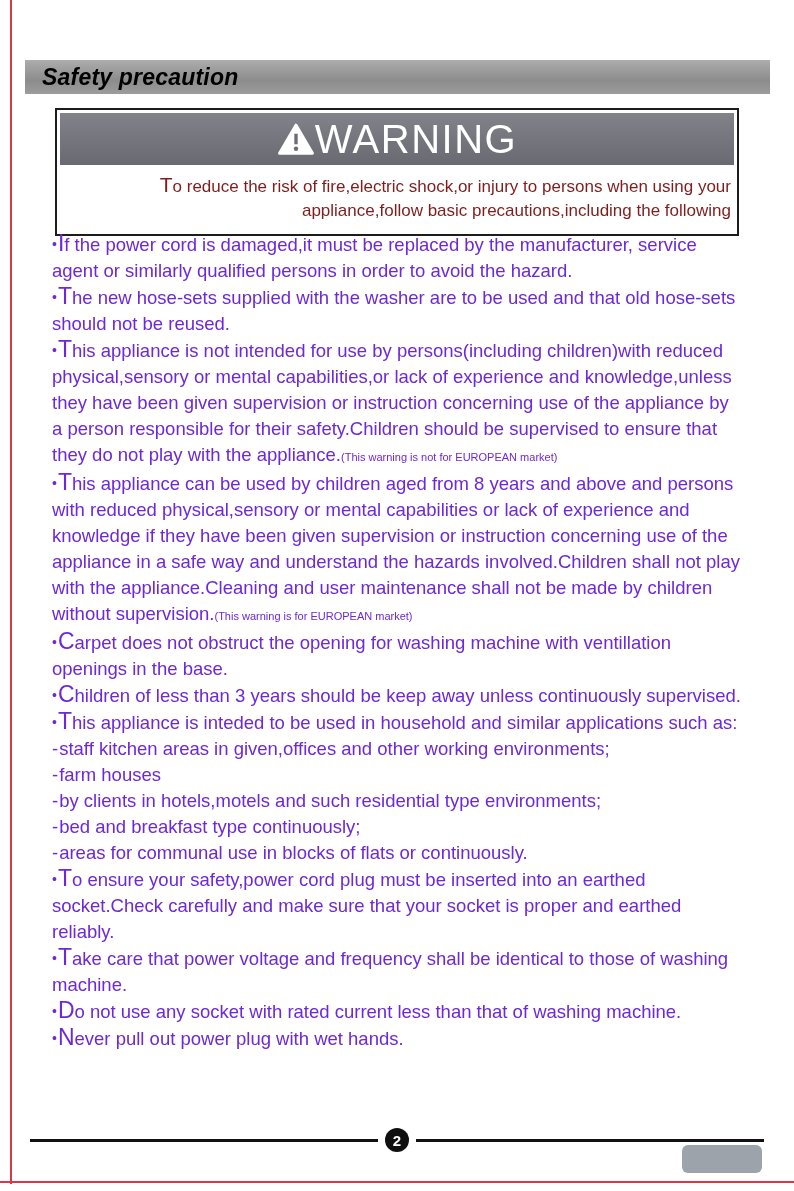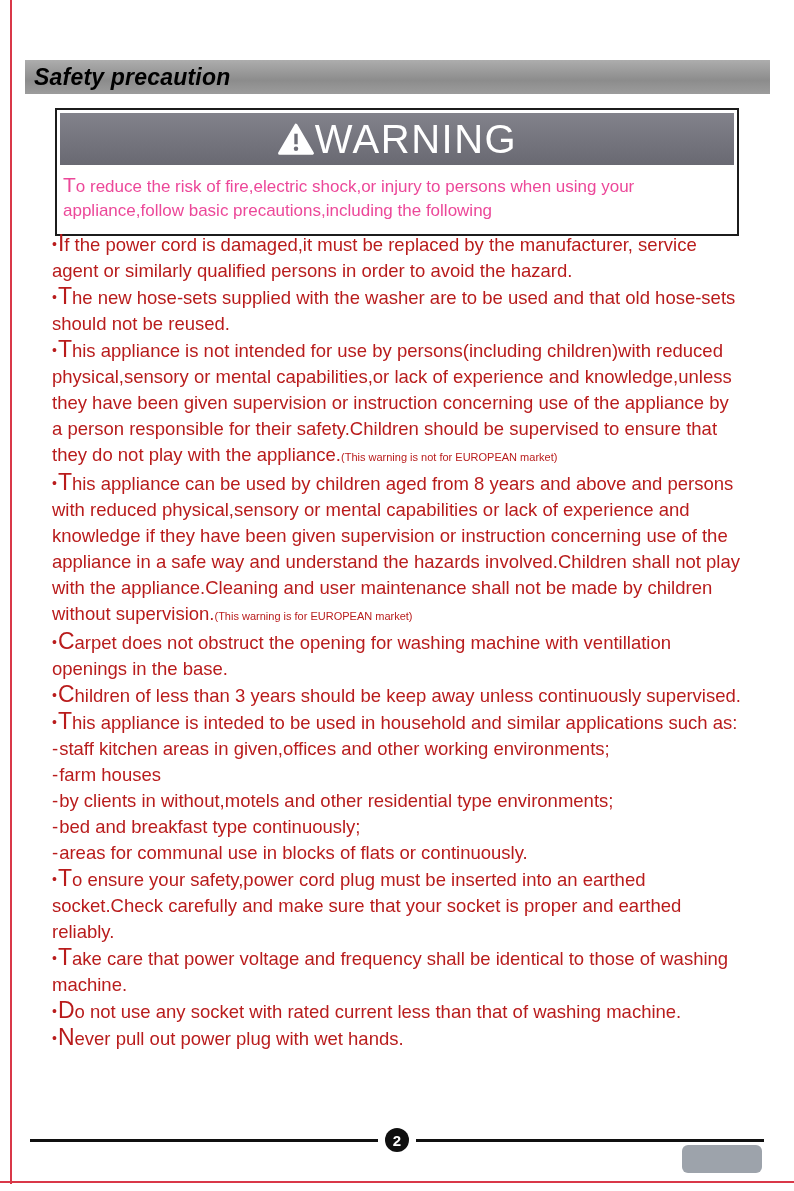--- a/index.html
+++ b/index.html
@@ -15,43 +15,43 @@
   html,body{margin:0;padding:0;background:#ffffff;}
   body{font-family:"Liberation Sans","DejaVu Sans",sans-serif;color:var(--text);}
   .page{position:relative;width:794px;height:1191px;background:#ffffff;overflow:hidden;margin:0 auto;}
 
   .edge-left{position:absolute;left:10px;top:0;bottom:7px;width:2px;background:var(--edge-red);}
   .edge-bottom{position:absolute;left:0;right:0;bottom:8px;height:2px;background:var(--edge-red);}
 
   .header-bar{
     position:absolute;top:60px;left:25px;width:745px;height:34px;
     background:linear-gradient(180deg,var(--header-bar-top),var(--header-bar-bottom) 60%,#9c9c9c);
-    display:flex;align-items:center;padding-left:9px;
+    display:flex;align-items:center;padding-left:17px;
   }
   .header-bar .title{font-size:23px;font-weight:bold;font-style:italic;color:#000;letter-spacing:0.2px;}
 
   .warning-box{
     position:absolute;top:108px;left:55px;width:684px;
     border:2px solid #1c1c1c;background:#ffffff;
   }
   .warning-head{
     margin:3px;height:52px;
     background:linear-gradient(180deg,var(--warning-band-top),var(--warning-band-bottom));
     display:flex;align-items:center;justify-content:center;
   }
   .warn-title{font-size:40px;color:#ffffff;letter-spacing:1.5px;font-weight:400;}
   .warn-icon{display:inline-flex;align-items:center;}
   .warning-body{
-    text-align:left;padding:5px 6px 11px;font-size:17px;line-height:24px;color:#ec4899;
+    text-align:right;padding:5px 6px 11px;font-size:17px;line-height:24px;color:#7f1d1d;
   }
   .warning-line-1::first-letter{font-size:21px;}
 
   .precautions{
     position:absolute;top:231px;left:52px;width:692px;
-    font-size:18.5px;line-height:26px;color:#b91c1c;
+    font-size:18.5px;line-height:26px;color:#6d28d9;
   }
   .precautions p{margin:0;}
   .item .marker{display:inline;}
   .item.bullet .marker{font-size:14px;vertical-align:2px;margin-right:1px;}
   .item.dash .marker{margin-right:1px;}
   .lead{font-size:23px;line-height:1;}
   .note{font-size:11px;}
 
   .footer{
     position:absolute;left:30px;right:30px;top:1128px;height:24px;
@@ -101,21 +101,21 @@
   <div class="precautions" id="precautions">
       <p class="item bullet"><span class="marker">•</span><span class="text"><span class="lead">I</span>f the power cord is damaged,it must be replaced by the manufacturer, service agent or similarly qualified persons in order to avoid the hazard.</span></p>
       <p class="item bullet"><span class="marker">•</span><span class="text"><span class="lead">T</span>he new hose-sets supplied with the washer are to be used and that old hose-sets should not be reused.</span></p>
       <p class="item bullet"><span class="marker">•</span><span class="text"><span class="lead">T</span>his appliance is not intended for use by persons(including children)with reduced physical,sensory or mental capabilities,or lack of experience and knowledge,unless they have been given supervision or instruction concerning use of the appliance by a person responsible for their safety.Children should be supervised to ensure that they do not play with the appliance.</span><span class="note">(This warning is not for EUROPEAN market)</span></p>
       <p class="item bullet"><span class="marker">•</span><span class="text"><span class="lead">T</span>his appliance can be used by children aged from 8 years and above and persons with reduced physical,sensory or mental capabilities or lack of experience and knowledge if they have been given supervision or instruction concerning use of the appliance in a safe way and understand the hazards involved.Children shall not play with the appliance.Cleaning and user maintenance shall not be made by children without supervision.</span><span class="note">(This warning is for EUROPEAN market)</span></p>
       <p class="item bullet"><span class="marker">•</span><span class="text"><span class="lead">C</span>arpet does not obstruct the opening for washing machine with ventillation openings in the base.</span></p>
       <p class="item bullet"><span class="marker">•</span><span class="text"><span class="lead">C</span>hildren of less than 3 years should be keep away unless continuously supervised.</span></p>
       <p class="item bullet"><span class="marker">•</span><span class="text"><span class="lead">T</span>his appliance is inteded to be used in household and similar applications such as:</span></p>
       <p class="item dash"><span class="marker">-</span><span class="text">staff kitchen areas in given,offices and other working environments;</span></p>
       <p class="item dash"><span class="marker">-</span><span class="text">farm houses</span></p>
-      <p class="item dash"><span class="marker">-</span><span class="text">by clients in without,motels and other residential type environments;</span></p>
+      <p class="item dash"><span class="marker">-</span><span class="text">by clients in hotels,motels and such residential type environments;</span></p>
       <p class="item dash"><span class="marker">-</span><span class="text">bed and breakfast type continuously;</span></p>
       <p class="item dash"><span class="marker">-</span><span class="text">areas for communal use in blocks of flats or continuously.</span></p>
       <p class="item bullet"><span class="marker">•</span><span class="text"><span class="lead">T</span>o ensure your safety,power cord plug must be inserted into an earthed socket.Check carefully and make sure that your socket is proper and earthed reliably.</span></p>
       <p class="item bullet"><span class="marker">•</span><span class="text"><span class="lead">T</span>ake care that power voltage and frequency shall be identical to those of washing machine.</span></p>
       <p class="item bullet"><span class="marker">•</span><span class="text"><span class="lead">D</span>o not use any socket with rated current less than that of washing machine.</span></p>
       <p class="item bullet"><span class="marker">•</span><span class="text"><span class="lead">N</span>ever pull out power plug with wet hands.</span></p>
     </div>
 
   <div class="footer">
     <div class="rule"></div>

